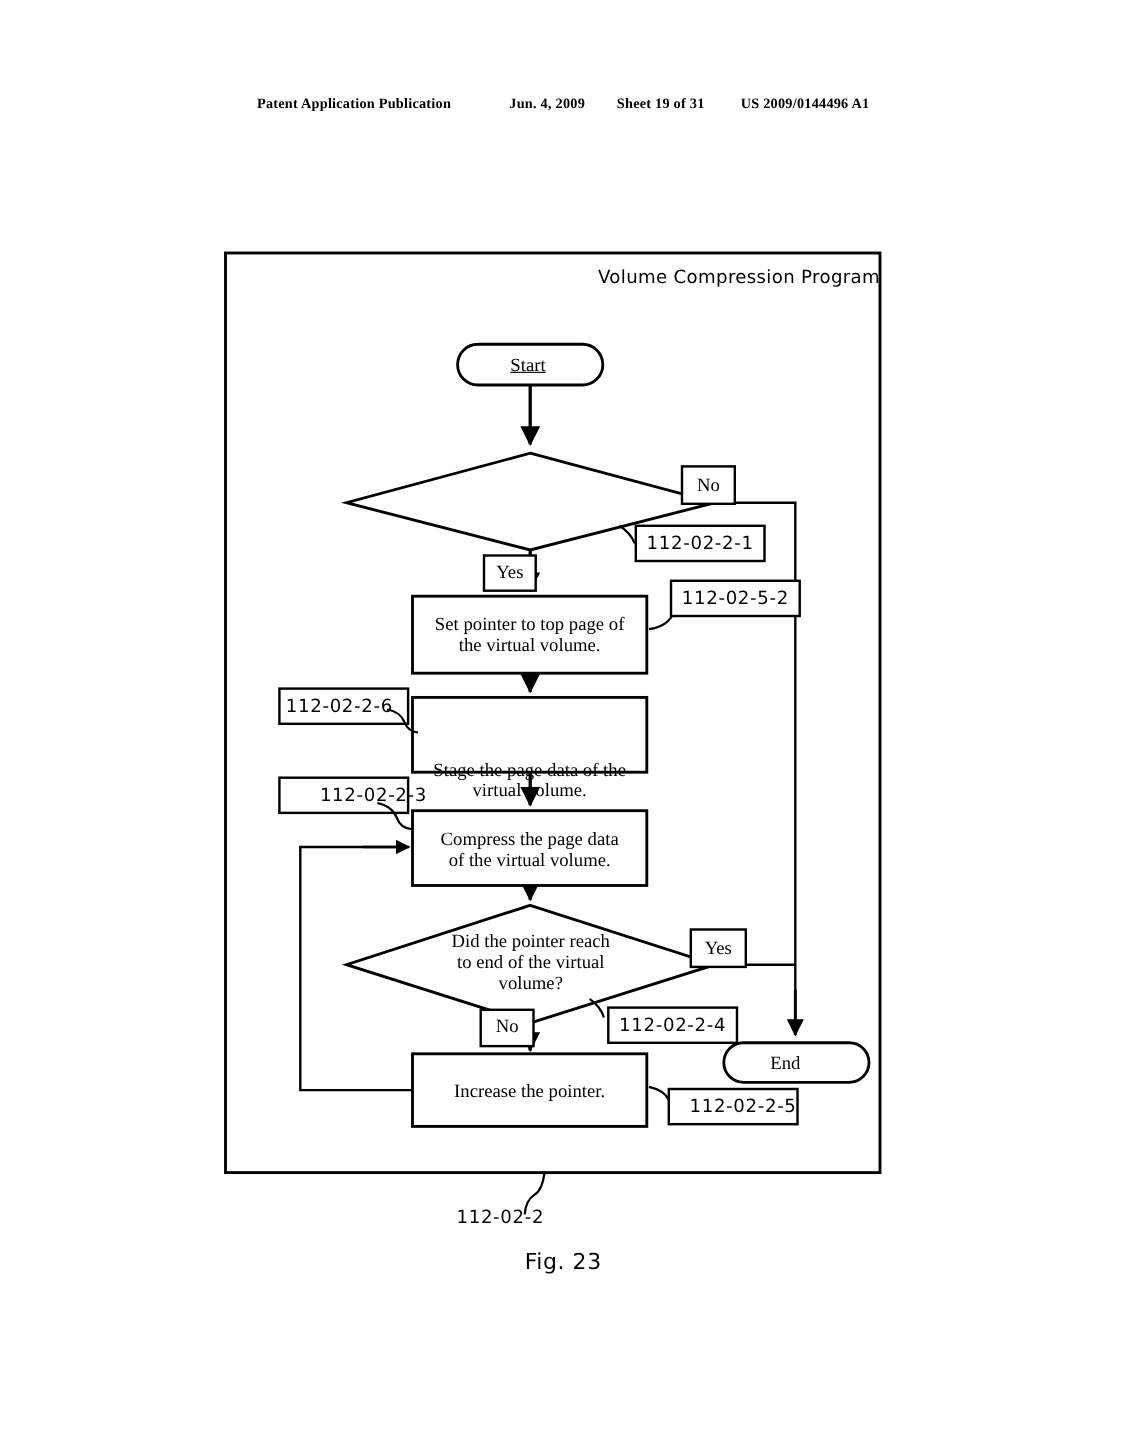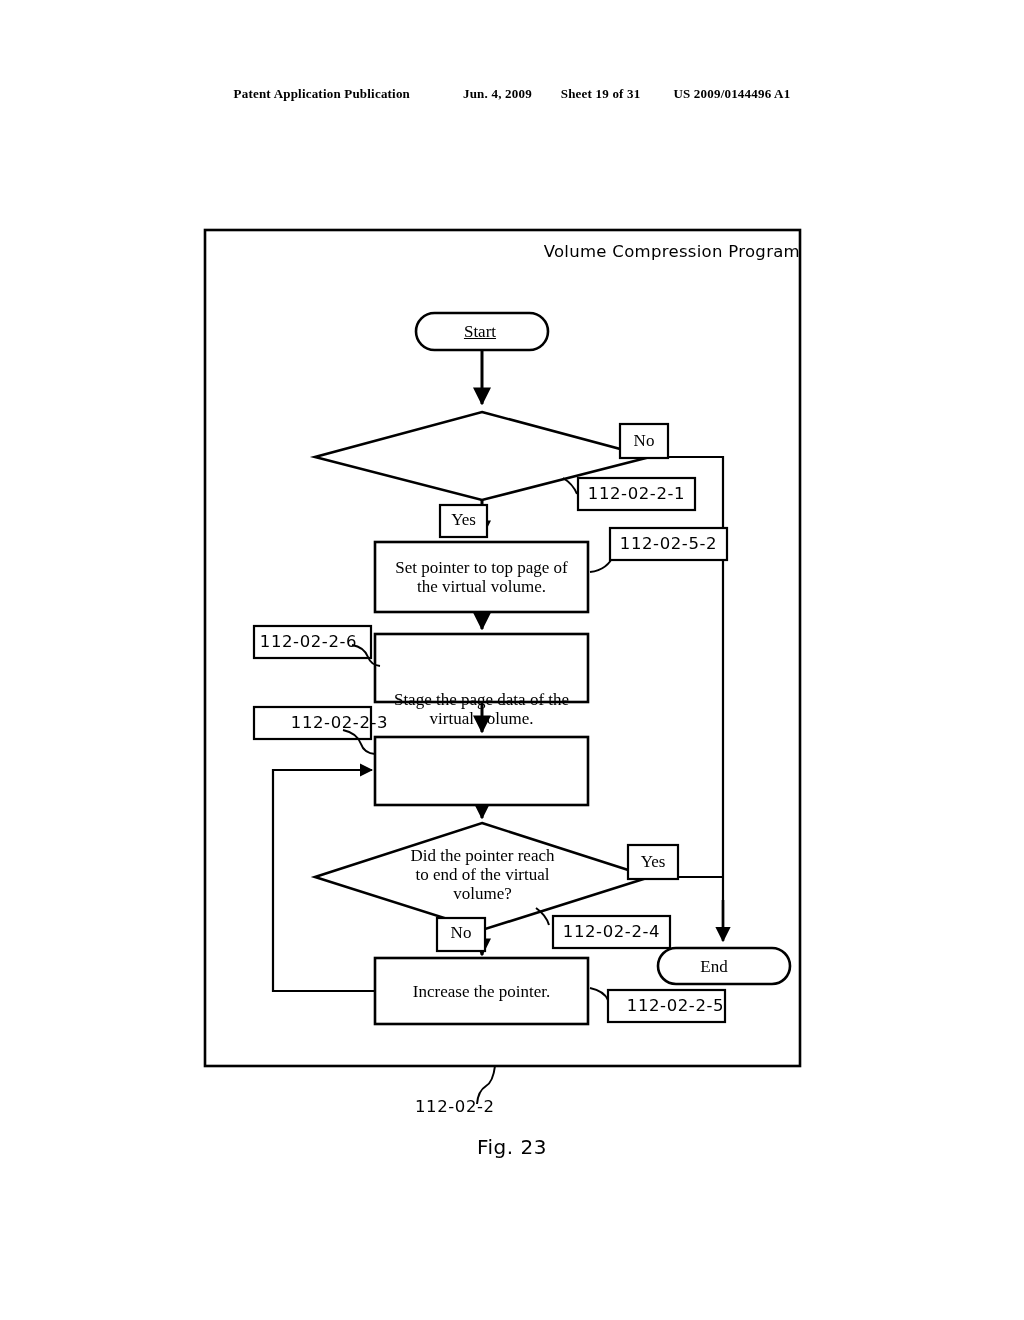--- a/index.html
+++ b/index.html
@@ -186,20 +186,22 @@
   <div class="lbl serif-txt" style="left:375px; top:558px; width:213px;">Set pointer to top page of
 the virtual volume.</div>
 
   <div class="lbl ref-txt" style="left:610px; top:535px; width:117px;">112-02-5-2</div>
 
   <div class="lbl serif-txt" style="left:375px; top:650px; width:213px;margin-top:40px;">Stage the page data of the
 virtual volume.</div>
 
   <div class="lbl ref-txt" style="left:250px; top:633px; width:117px;">112-02-2-6</div>
 
+  <div class="lbl serif-txt" style="left:375px; top:753px; width:213px;">Compress the page data
+of the virtual volume.</div>
 
   <div class="lbl ref-txt" style="left:254px; top:714px; width:115px;margin-left:28px;">112-02-2-3</div>
 
   <div class="lbl serif-txt" style="left:330px; top:846px; width:305px;">Did the pointer reach
 to end of the virtual
 volume?</div>
 
   <div class="lbl branch-txt" style="left:628px; top:852px; width:50px;">Yes</div>
 
   <div class="lbl branch-txt" style="left:437px; top:923px; width:48px;">No</div>

